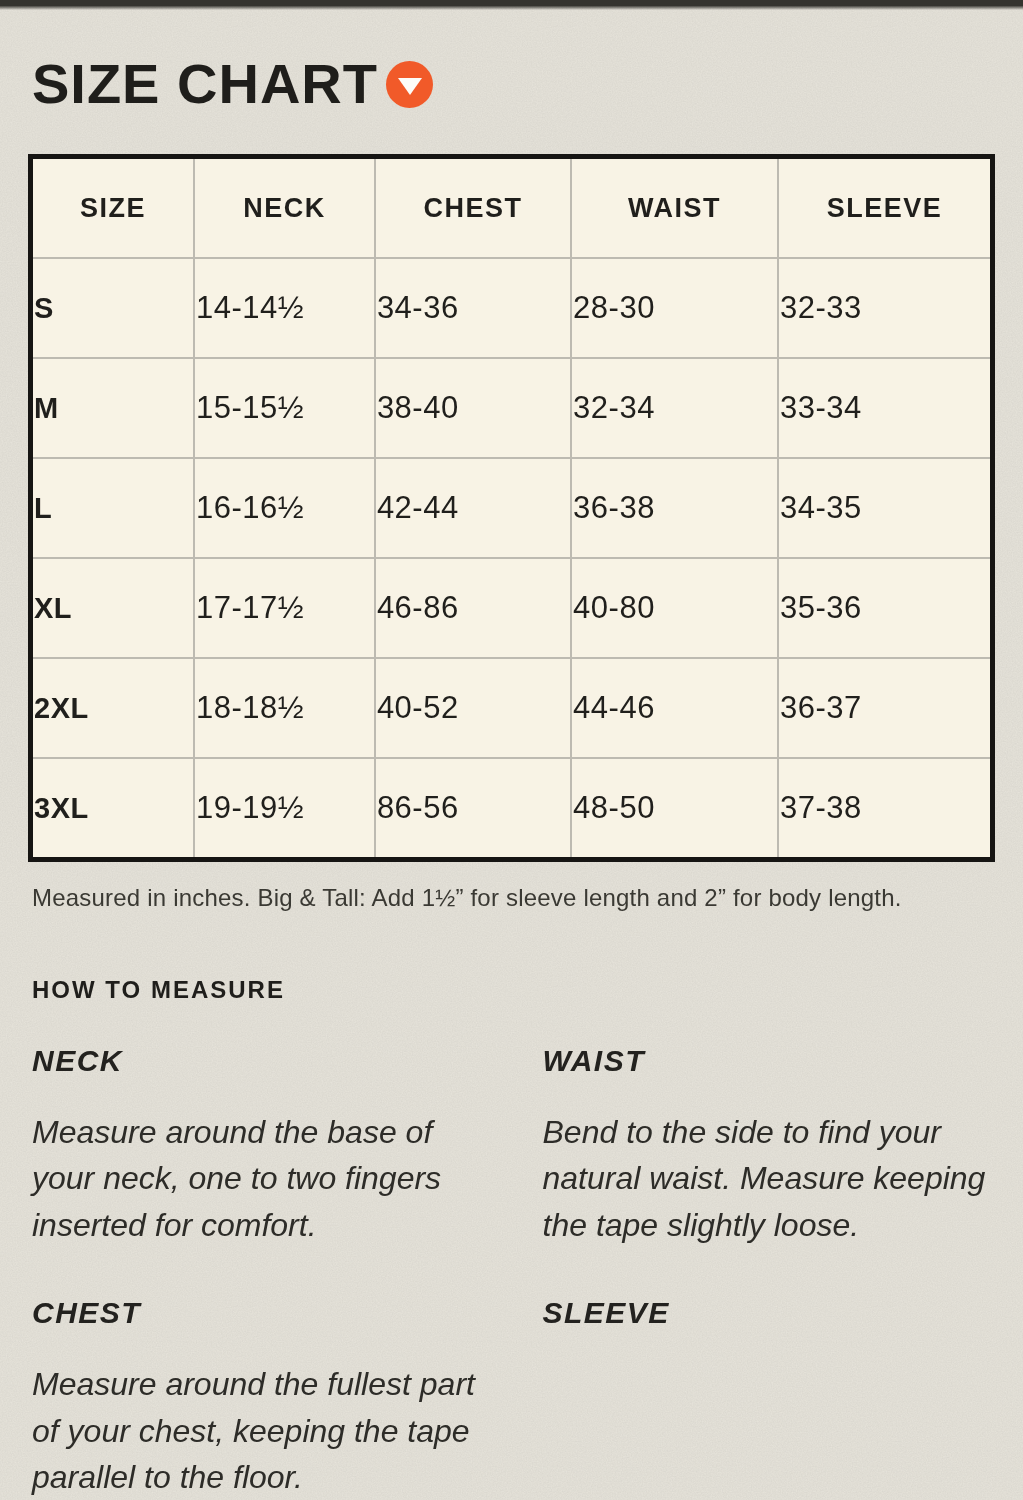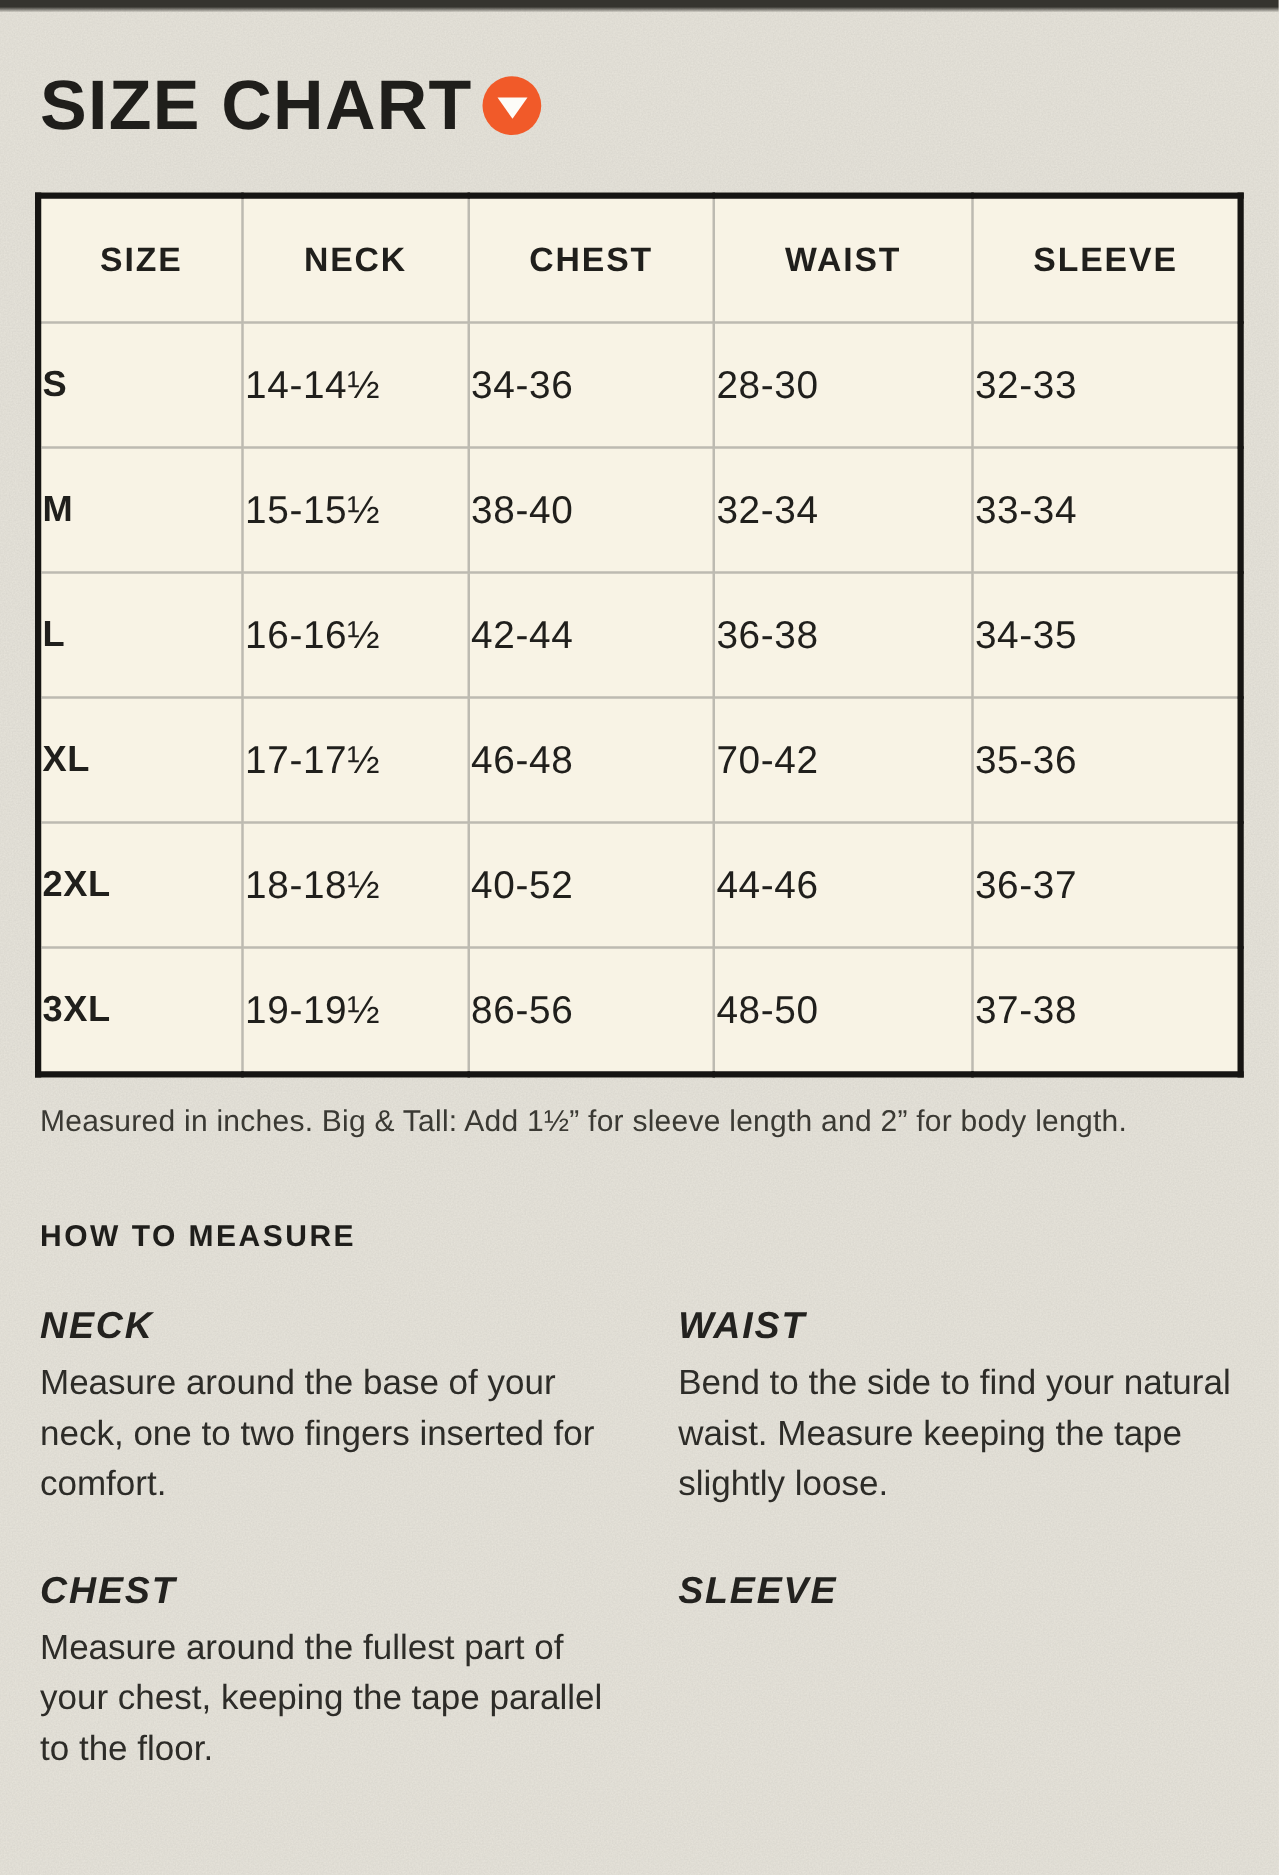--- a/index.html
+++ b/index.html
@@ -75,23 +75,24 @@
   .measure-grid {
     display: grid; grid-template-columns: 1fr 1fr;
     column-gap: 58px; row-gap: 48px;
     margin-top: 40px; margin-left: 4px;
   }
   .m-title {
     font-size: 30px; font-weight: bold; font-style: italic;
     letter-spacing: 1.5px; color: #23221f;
   }
   .m-body {
-    margin-top: 8px;
-    font-size: 28px; line-height: 1.45; color: #2d2c28;
+    margin-top: 31px;
+    font-size: 32px; line-height: 1.45; color: #2d2c28;
     max-width: 462px;
+    font-style: italic;
   }
 </style>
 </head>
 <body>
 
 <svg class="paper-texture" width="1023" height="1500" xmlns="http://www.w3.org/2000/svg">
   <filter id="paperNoise">
     <feTurbulence type="fractalNoise" baseFrequency="0.8" numOctaves="3" seed="7"></feTurbulence>
     <feColorMatrix type="matrix" values="0 0 0 0 0.38  0 0 0 0 0.37  0 0 0 0 0.34  0 0 0 0.22 0"></feColorMatrix>
   </filter>
@@ -143,22 +144,22 @@
       <tr>
         <td class="size-col">L</td>
         <td>16-16½</td>
         <td>42-44</td>
         <td>36-38</td>
         <td>34-35</td>
       </tr>
       <tr>
         <td class="size-col">XL</td>
         <td>17-17½</td>
-        <td>46-48</td>
-        <td>70-42</td>
+        <td>46-86</td>
+        <td>40-80</td>
         <td>35-36</td>
       </tr>
       <tr>
         <td class="size-col">2XL</td>
         <td>18-18½</td>
         <td>40-52</td>
         <td>44-46</td>
         <td>36-37</td>
       </tr>
       <tr>

